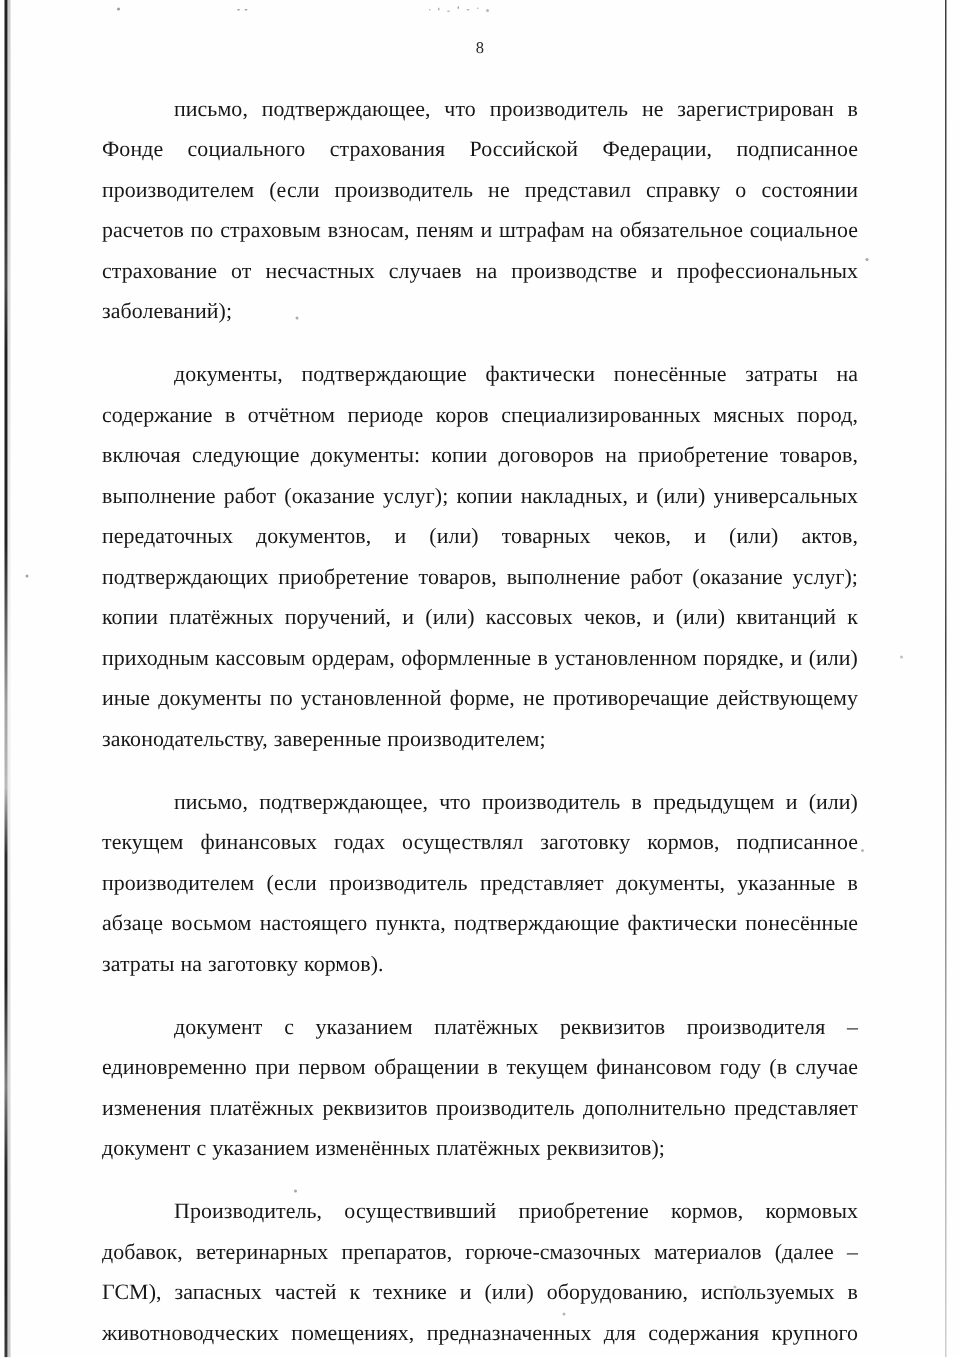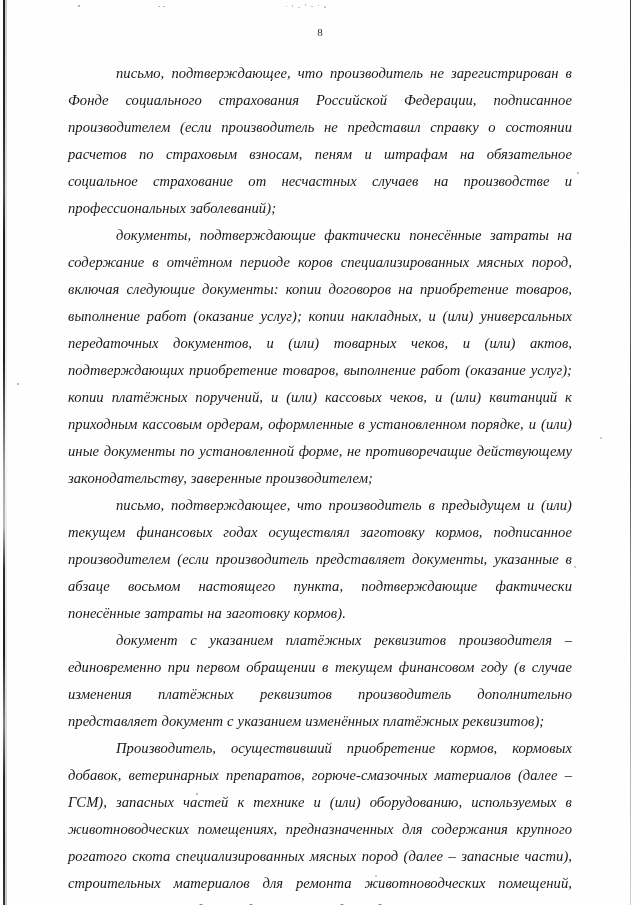--- a/index.html
+++ b/index.html
@@ -99,25 +99,24 @@
   }
   .para {
     margin: 0;
     text-align: justify;
     text-indent: 48px;
     font-size: 14.6px;
     line-height: 27px;
     letter-spacing: .05px;
     word-spacing: .3px;
     color: #171717;
-    font-style: italic;
     -webkit-font-smoothing: none;
   }
   .para + .para {
-    margin-top: 0;
+    margin-top: 15px;
   }
   .para.last-line-left {
     text-align-last: left;
   }
 
   
   .speck {
     position: absolute;
     background: #4b4b4b;
     border-radius: 50%;

